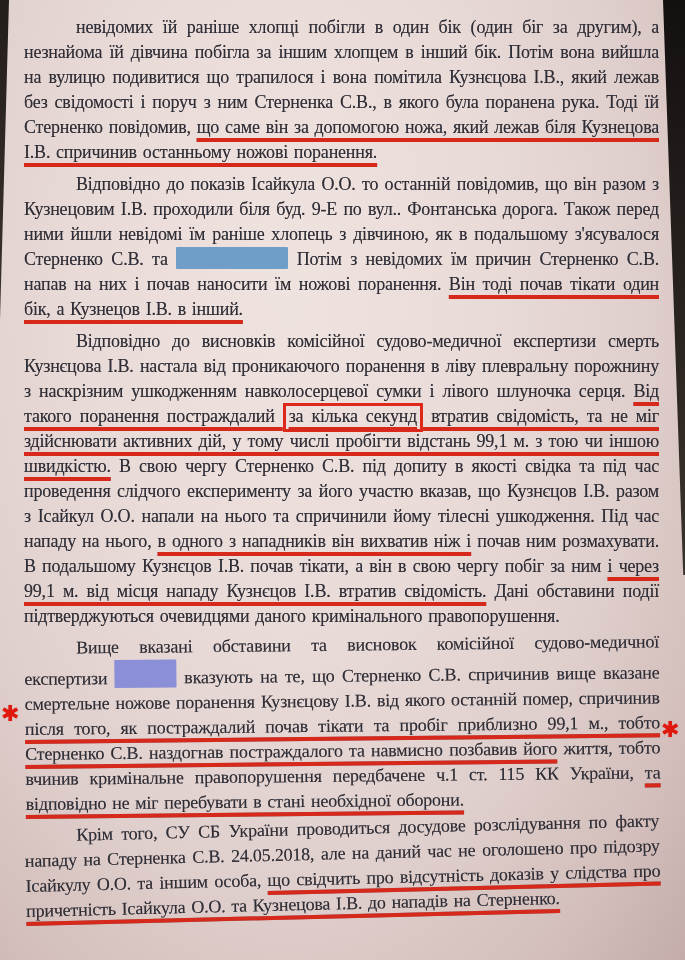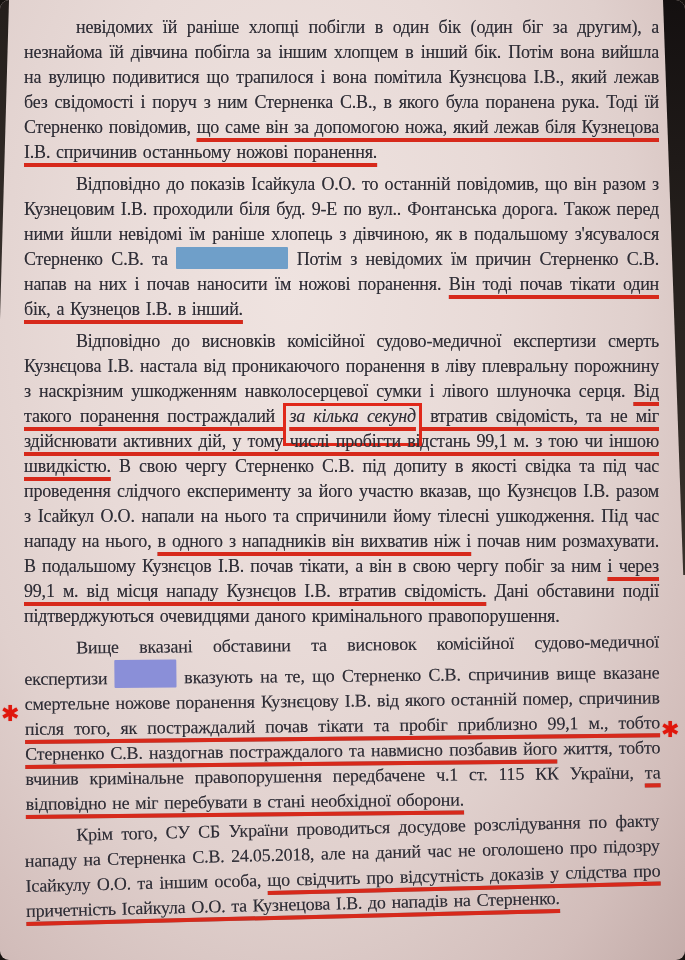--- a/index.html
+++ b/index.html
@@ -3,21 +3,20 @@
 <meta charset="utf-8">
 <style>
   html,body { margin:0; padding:0; background:#171310; }
   .photo {
     position:relative;
     width:685px; height:960px;
     overflow:hidden;
     background: radial-gradient(ellipse at 42% 30%,
       #efe3e0 0%, #e8dad7 38%, #e0d0cd 62%, #d2bdba 85%, #c3aca9 100%);
     font-family:"Liberation Serif", serif;
-    border-radius:9px;
   }
   
   .edge-right {
     position:absolute; top:0; right:0;
     width:22px; height:575px;
     background:linear-gradient(180deg,#141010 0%, #2a2420 55%, #3a322c 100%);
     clip-path:polygon(0 0, 100% 0, 100% 100%, 92% 100%);
   }
   .edge-left {
     position:absolute; top:0; left:0;
@@ -42,27 +41,26 @@
   .para:nth-child(5){ transform:rotate(-1.4deg); transform-origin:left top; }
   .u {
     text-decoration:underline;
     text-decoration-color:#d7291b;
     text-decoration-thickness:3.5px;
     text-underline-offset:5px;
     text-decoration-skip-ink:none;
   }
   .redbox {
     border:3px solid #e0281a;
-    padding:0 3px 17px 3px;
+    padding:0 3px 3px 3px;
     text-decoration:underline;
     text-decoration-color:#d7291b;
     text-decoration-thickness:3.5px;
     text-underline-offset:5px;
     text-decoration-skip-ink:none;
-    font-style:italic;
   }
   .redact {
     display:inline-block;
     vertical-align:-4px;
     border-radius:1px;
   }
   .asterisk {
     position:absolute;
     color:#e0170c;
     font-size:22px;

